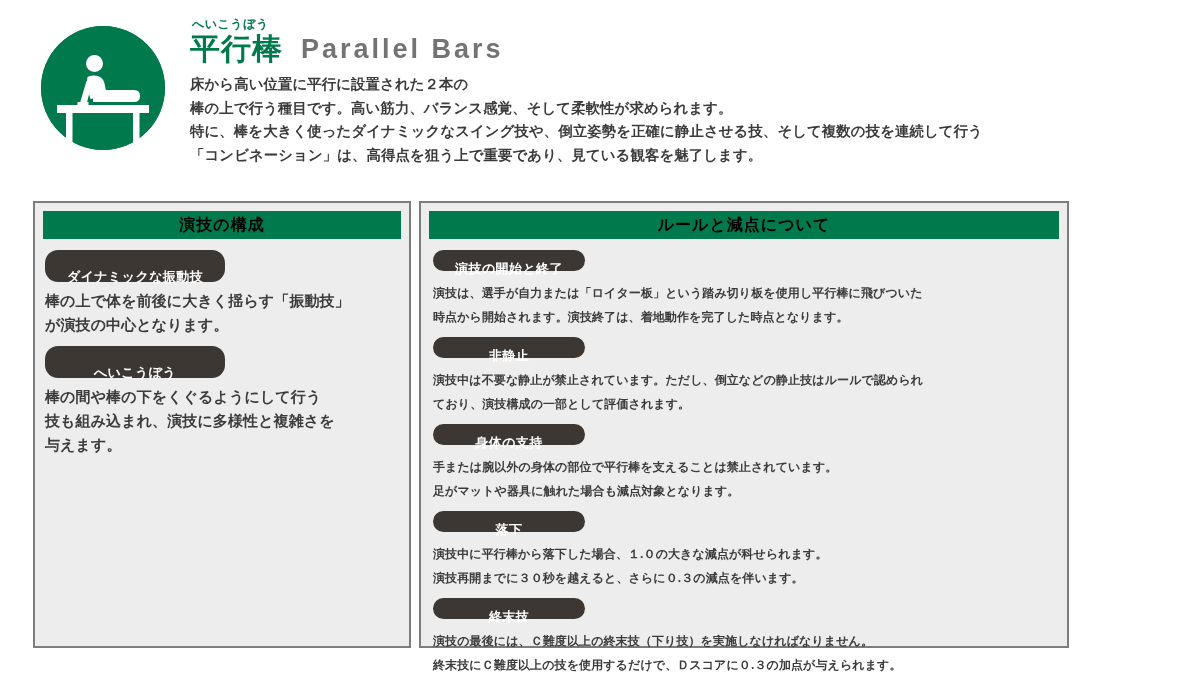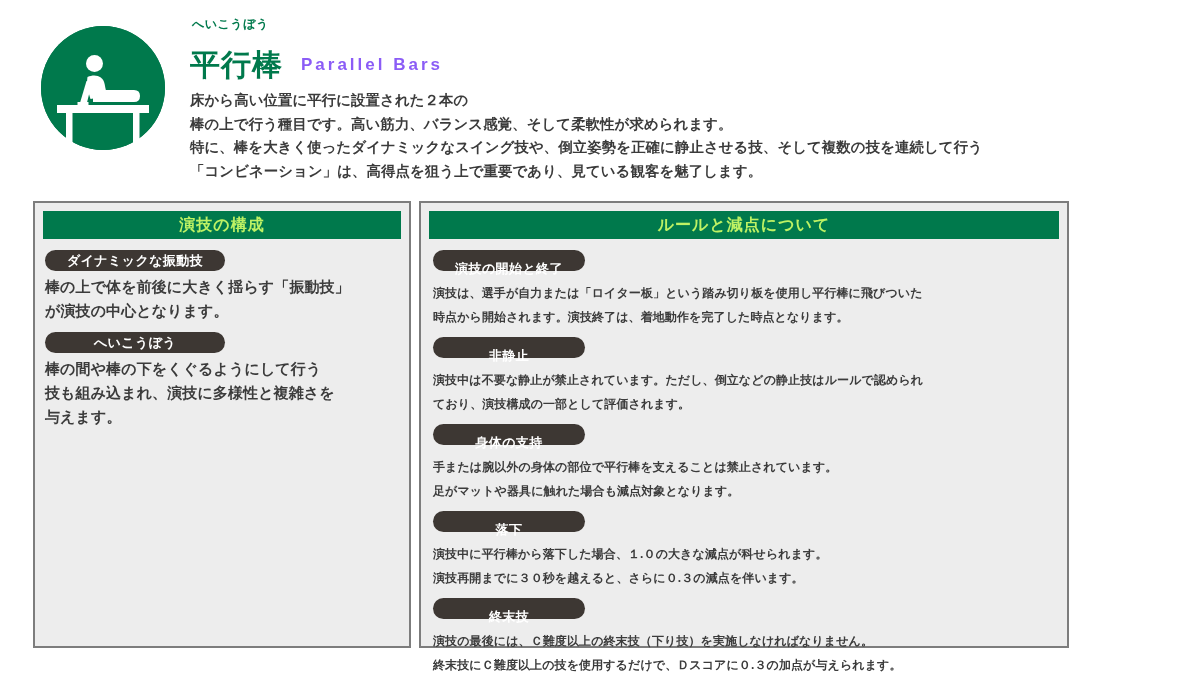--- a/index.html
+++ b/index.html
@@ -55,35 +55,35 @@
     letter-spacing: 0.5px;
     line-height: 13px;
     height: 14px;
     padding-left: 2px;
   }
 
   .title-row {
     display: flex;
     align-items: flex-end;
     gap: 18px;
-    margin-top: 16px;
+    margin-top: 0px;
   }
 
   .title-ja {
     font-size: 30px;
     font-weight: 700;
     color: #00794c;
     letter-spacing: 1px;
     line-height: 34px;
   }
 
   .title-en {
-    font-size: 17px;
-    font-weight: 700;
-    color: #8b5cf6;
+    font-size: 27px;
+    font-weight: 700;
+    color: #737373;
     letter-spacing: 3px;
     line-height: 34px;
   }
 
   .lede {
     margin-top: 7px;
     font-size: 14.4px;
     font-weight: 700;
     color: #3b3b3b;
     line-height: 23.5px;
@@ -97,21 +97,21 @@
     background: #ededed;
     border: 2px solid #7d7d7d;
   }
 
   .panel-left  { left: 33px;  top: 201px; width: 378px; height: 447px; }
   .panel-right { left: 419px; top: 201px; width: 650px; height: 447px; }
 
   .panel-head {
     margin: 8px 8px 0 8px;
     background: #00794c;
-    color: #bef264;
+    color: #000000;
     text-align: center;
     font-size: 16px;
     font-weight: 700;
     letter-spacing: 1px;
     line-height: 28px;
     height: 28px;
   }
 
   .panel-body { padding: 12px 10px 10px 10px; }
 
@@ -137,21 +137,21 @@
     font-size: 14.4px;
     font-weight: 700;
     color: #3b3b3b;
     line-height: 23.5px;
     letter-spacing: 0.1px;
   }
   .para div { white-space: nowrap; }
 
   
   .panel-left .panel-body { padding: 11px 8px 10px 10px; }
-  .panel-left .tag { min-width: 0; padding: 0 13px; }
+  .panel-left .tag { min-width: 0; padding: 16px 13px; }
   .panel-left .block { margin-bottom: 9px; }
   .panel-left .tag-wide { min-width: 180px; }
   .panel-left .para { font-size: 15px; line-height: 24px; }
 
   
   .panel-right .panel-body { padding: 11px 10px 10px 12px; }
   .panel-right .block { margin-bottom: 8px; }
   .panel-right .tag { min-width: 152px; }
   .panel-right .para { font-size: 12px; line-height: 24px; }
 </style>

